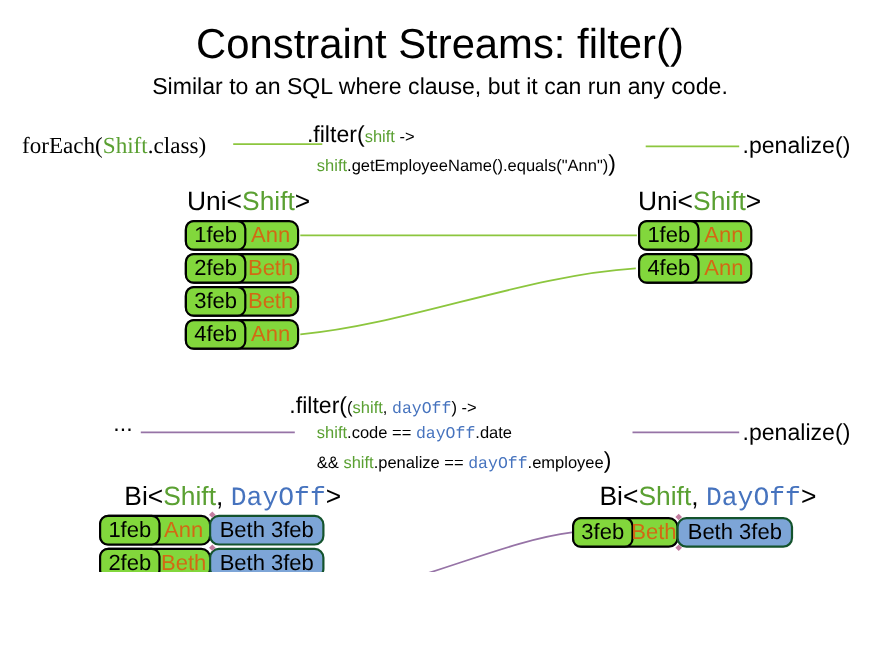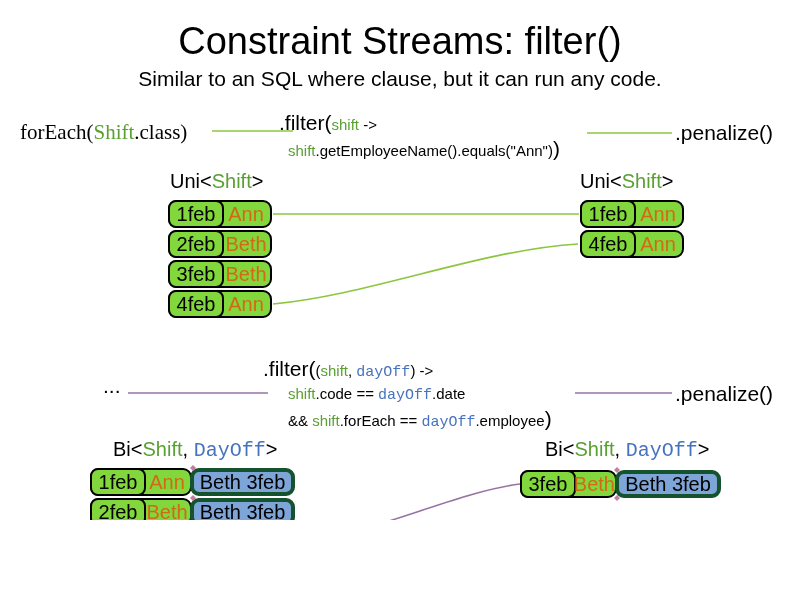--- a/index.html
+++ b/index.html
@@ -7,31 +7,31 @@
          font-family:"Liberation Sans",sans-serif;color:#000;overflow:hidden;}
   svg.overlay{position:absolute;left:0;top:0;width:800px;height:600px;pointer-events:none;}
   #lines{z-index:0;}
   #dots-layer{z-index:5;}
   .abs{position:absolute;white-space:nowrap;z-index:2;}
   .slide-title{position:absolute;left:0;right:0;top:20px;margin:0;text-align:center;
                font-size:38px;font-weight:400;z-index:2;}
   .slide-subtitle{position:absolute;left:0;right:0;top:67px;text-align:center;font-size:21px;z-index:2;}
   .code-lg{font-size:21px;}
   .code-sm{font-size:15px;}
-  .label{font-size:20px;}
+  .label{font-size:24px;}
   .green{color:var(--green-text);}
   .blue{color:var(--blue-text);font-family:Liberation Mono, monospace;}
   .uni-row{position:absolute;display:flex;align-items:stretch;box-sizing:border-box;
            width:104px;height:28px;background:var(--green-box);
            border:2px solid #000;border-radius:9px;z-index:2;}
   .bi-row{position:absolute;display:flex;z-index:2;}
   .green-part{display:flex;align-items:stretch;box-sizing:border-box;height:28px;
               background:var(--green-box);border:2px solid #000;border-radius:9px;}
   .blue-part{box-sizing:border-box;height:28px;margin-left:-2px;
-             background:var(--blue-box);border:4px solid #14532d;border-radius:9px;
+             background:var(--blue-box);border:2px solid #14532d;border-radius:9px;
              display:flex;align-items:center;justify-content:center;font-size:20px;}
   .date-chip{box-sizing:border-box;width:56px;margin:-2px;height:28px;
              background:var(--green-box);border:2px solid #000;border-radius:8px;
              display:flex;align-items:center;justify-content:center;font-size:20px;}
   .name-cell{flex:1;display:flex;align-items:center;justify-content:center;
              font-size:20px;color:var(--orange-text);}
 </style>
 </head>
 <body>
 
@@ -86,21 +86,21 @@
       <span class="date-chip">4feb</span>
       <span class="name-cell">Ann</span>
     </div>
 
   <div class="abs code-lg" style="left:103px;top:374px;">...</div>
 
   <div class="abs" style="left:263px;top:357px;"><span class="code-lg">.filter(</span><span class="code-sm">(</span><span class="code-sm green">shift</span><span class="code-sm">, </span><span class="code-sm blue">dayOff</span><span class="code-sm">)</span><span class="code-sm"> -&gt;</span></div>
 
   <div class="abs code-sm" style="left:288px;top:385px;"><span class="green">shift</span><span>.code == </span><span class="blue">dayOff</span><span>.date</span></div>
 
-  <div class="abs" style="left:288px;top:407px;"><span class="code-sm">&amp;&amp; </span><span class="code-sm green">shift</span><span class="code-sm">.forEach == </span><span class="code-sm blue">dayOff</span><span class="code-sm">.employee</span><span class="code-lg">)</span></div>
+  <div class="abs" style="left:288px;top:407px;"><span class="code-sm">&amp;&amp; </span><span class="code-sm green">shift</span><span class="code-sm">.penalize == </span><span class="code-sm blue">dayOff</span><span class="code-sm">.employee</span><span class="code-lg">)</span></div>
 
   <div class="abs code-lg" style="left:675px;top:382px;">.penalize()</div>
 
   <div class="abs label" style="left:113px;top:438px;"><span>Bi&lt;</span><span class="green">Shift</span><span>, </span><span class="blue">DayOff</span><span>&gt;</span></div>
   <div class="abs label" style="left:545px;top:438px;"><span>Bi&lt;</span><span class="green">Shift</span><span>, </span><span class="blue">DayOff</span><span>&gt;</span></div>
 
   <div class="bi-row" style="left:90px;top:468px;">
     <div class="green-part" style="width:102px;">
         <span class="date-chip">1feb</span>
         <span class="name-cell">Ann</span>

